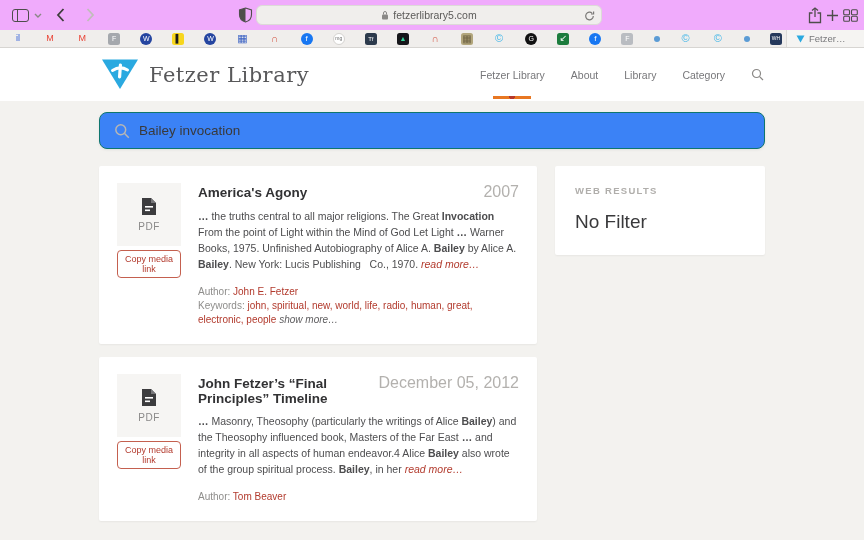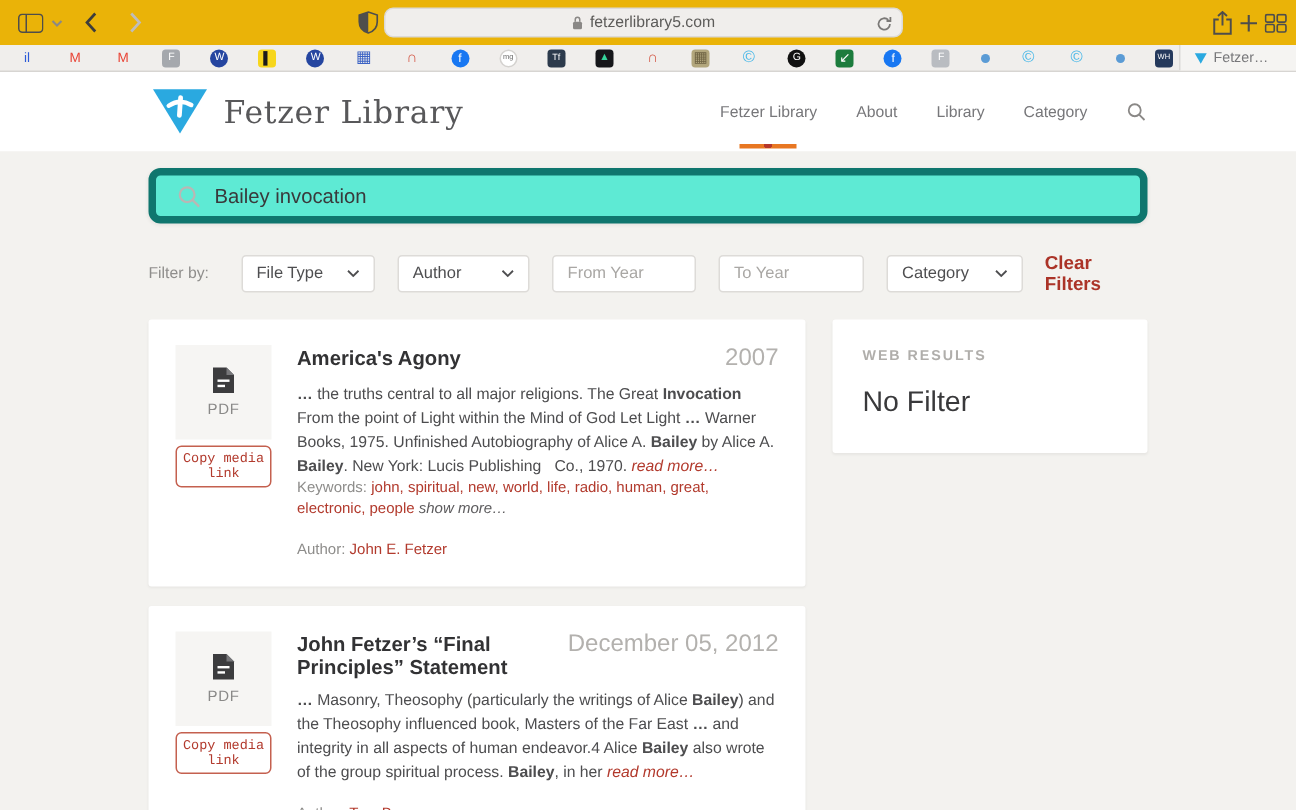--- a/index.html
+++ b/index.html
@@ -2,21 +2,21 @@
 <html><head>
 <meta charset="utf-8">
 <style>
   * { margin:0; padding:0; box-sizing:border-box; }
   html,body { width:864px; height:540px; overflow:hidden;
     font-family:"Liberation Sans", sans-serif; background:#f3f2ef; }
   .window { position:relative; width:864px; height:540px; }
 
   
   .toolbar { position:absolute; top:0; left:0; right:0; height:30px;
-    background:#eab308;text-align:center; }
+    background:#f0abfc;text-align:center; }
   .toolbar .abs { position:absolute; top:0; height:30px; display:flex;
     align-items:center; }
   .tb-btn { display:flex; align-items:center; justify-content:center;
     cursor:default; }
   .urlbar { position:absolute; left:256px; top:5px; width:346px; height:20px;
     background:#f0eeec; border:1px solid #dcdad7; border-radius:6px;
     display:flex; align-items:center; justify-content:center; gap:4px;
     font-size:10.5px; color:#5c5b59; }
   .urlbar .reload { position:absolute; right:6px; top:4px; }
 
@@ -49,22 +49,22 @@
   .nav a.active::after { content:""; position:absolute; left:50%;
     transform:translateX(-50%); bottom:-18px; width:38px; height:3px;
     background:radial-gradient(circle at 50% 0, #b5372b 0 3px, #e87722 3px); }
   .nav-search { color:#8a8886; display:flex; cursor:pointer; }
 
   
   .page { position:absolute; top:101px; left:0; right:0; bottom:0;
     background:#f3f2ef; }
   .container { width:666px; margin:0 auto; }
 
-  .searchbox { margin-top:11px; height:37px; background:#5eead4;
-    border:5px solid #0f766e; border-radius:8px;
+  .searchbox { margin-top:11px; height:37px; background:#3b82f6;
+    border:1px solid #0f766e; border-radius:8px;
     box-shadow:0 1px 3px rgba(0,0,0,.07);
     display:flex; align-items:center; padding:0 14px; gap:9px; }
   .searchbox svg { color:#b9b7b4; }
   .searchbox input { border:none; outline:none; flex:1; font-size:13.5px;
     color:#39393b; background:transparent;
     font-family:"Liberation Sans", sans-serif; }
 
   .filters { margin-top:19px; display:flex; align-items:center; gap:15px; }
   .filters .flabel { font-size:10.5px; color:#8f8e8c; width:46px;
     flex:0 0 auto; margin-right:1px; }
@@ -88,21 +88,21 @@
     padding:17px 18px; display:flex; gap:17px; margin-bottom:13px;
     min-height:152px; }
   .thumb-col { width:64px; flex:0 0 auto; }
   .thumb { width:64px; height:63px; background:#f6f5f3; display:flex;
     flex-direction:column; align-items:center; justify-content:center;
     gap:5px; }
   .thumb .ftype { font-size:10px; color:#8a8988; letter-spacing:0.5px; }
   .copy-btn { margin-top:4px; width:64px; background:#fff;
     border:1px solid #c4604f; border-radius:4px; color:#b23a2d;
     font-size:9px; padding:3px 0; cursor:pointer;
-    font-family:Liberation Mono, monospace; }
+    font-family:Liberation Sans, sans-serif; }
   .card-body { flex:1; min-width:0; }
   .title-row { display:flex; align-items:baseline; }
   .rtitle { font-size:13.5px; font-weight:700; color:#323234; cursor:pointer; }
   .rdate { margin-left:auto; font-size:16px; color:#b3b1ae; padding-left:10px;
     white-space:nowrap; }
   .snippet { margin-top:7px; font-size:10.5px; line-height:16px; color:#4d4d4f; }
   .meta { font-size:10px; line-height:14px; }
   .meta-author { margin-top:13px; }
   .meta .lbl { color:#8e8d8b; }
   .meta a { color:#b23a2d; text-decoration:none; cursor:pointer; }
@@ -247,44 +247,20 @@
     <div class="container">
 
       <div class="searchbox">
         <svg width="16" height="16" viewBox="0 0 13 13">
             <circle cx="5.5" cy="5.5" r="4" fill="none" stroke="currentColor" stroke-width="1.2"></circle>
             <line x1="8.6" y1="8.6" x2="12" y2="12" stroke="currentColor" stroke-width="1.2"></line>
           </svg>
         <input type="text" value="Bailey invocation" style="">
       </div>
 
-      <div class="filters">
-        <span class="flabel">Filter by:</span>
-        <div class="select w-filetype">
-          <span>File Type</span>
-          <svg width="9" height="5">
-              <path d="M1 0.5 L4.5 4 L8 0.5" stroke="currentColor" fill="none" stroke-width="1.2"></path>
-            </svg>
-        </div>
-        <div class="select w-author">
-          <span>Author</span>
-          <svg width="9" height="5">
-              <path d="M1 0.5 L4.5 4 L8 0.5" stroke="currentColor" fill="none" stroke-width="1.2"></path>
-            </svg>
-        </div>
-        <input class="yearinput w-from" type="text" placeholder="From Year" style="">
-        <input class="yearinput w-to" type="text" placeholder="To Year" style="">
-        <div class="select w-category">
-          <span>Category</span>
-          <svg width="9" height="5">
-              <path d="M1 0.5 L4.5 4 L8 0.5" stroke="currentColor" fill="none" stroke-width="1.2"></path>
-            </svg>
-        </div>
-        <a class="clear-filters">Clear Filters</a>
-      </div>
 
       <div class="results-row">
         <div class="results-col">
 
           <article class="card">
             <div class="thumb-col">
               <div class="thumb">
                 <svg width="16" height="19">
                   <path d="M1 1 h9 l5 5 v12 h-14 z" fill="#3c3c3e"></path>
                   <path d="M10 1 l5 5 h-5 z" fill="#77777a"></path>
@@ -294,48 +270,48 @@
                 <span class="ftype">PDF</span>
               </div>
               <button class="copy-btn">Copy media link</button>
             </div>
             <div class="card-body">
               <div class="title-row">
                 <span class="rtitle">America's Agony</span>
                 <span class="rdate">2007</span>
               </div>
               <p class="snippet"><span style="font-weight: 700;">…</span><span> the truths central to all major religions. The Great </span><span style="font-weight: 700;">Invocation</span><span> From the point of Light within the Mind of God Let Light </span><span style="font-weight: 700;">…</span><span> Warner Books, 1975. Unfinished Autobiography of Alice A. </span><span style="font-weight: 700;">Bailey</span><span> by Alice A. </span><span style="font-weight: 700;">Bailey</span><span>. New York: Lucis Publishing&nbsp;&nbsp; Co., 1970. </span><span style="font-style: italic; color: rgb(178, 58, 45);">read more…</span></p>
+              <div class="meta meta-author">
+                <span class="lbl">Author:</span>
+                <a>John E. Fetzer</a>
+              </div>
               <div class="meta">
                 <span class="lbl">Keywords:</span>
                 <a>john, spiritual, new, world, life, radio, human, great, electronic, people</a>
                 <span class="showmore">show more…</span>
-              </div>
-              <div class="meta meta-author">
-                <span class="lbl">Author:</span>
-                <a>John E. Fetzer</a>
               </div>
             </div>
           </article>
 
           <article class="card">
             <div class="thumb-col">
               <div class="thumb">
                 <svg width="16" height="19">
                   <path d="M1 1 h9 l5 5 v12 h-14 z" fill="#3c3c3e"></path>
                   <path d="M10 1 l5 5 h-5 z" fill="#77777a"></path>
                   <rect x="4" y="9" width="8" height="1.6" fill="#fff"></rect>
                   <rect x="4" y="12.5" width="5" height="1.6" fill="#fff"></rect>
                 </svg>
                 <span class="ftype">PDF</span>
               </div>
               <button class="copy-btn">Copy media link</button>
             </div>
             <div class="card-body">
               <div class="title-row">
-                <span class="rtitle">John Fetzer’s “Final Principles” Statement</span>
+                <span class="rtitle">John Fetzer’s “Final Principles” Timeline</span>
                 <span class="rdate">December 05, 2012</span>
               </div>
               <p class="snippet"><span style="font-weight: 700;">…</span><span> Masonry, Theosophy (particularly the writings of Alice </span><span style="font-weight: 700;">Bailey</span><span>) and the Theosophy influenced book, Masters of the Far East </span><span style="font-weight: 700;">…</span><span> and integrity in all aspects of human endeavor.4 Alice </span><span style="font-weight: 700;">Bailey</span><span> also wrote of the group spiritual process. </span><span style="font-weight: 700;">Bailey</span><span>, in her </span><span style="font-style: italic; color: rgb(178, 58, 45);">read more…</span></p>
               <div class="meta meta-author">
                 <span class="lbl">Author:</span>
                 <a>Tom Beaver</a>
               </div>
 
             </div>
           </article>

